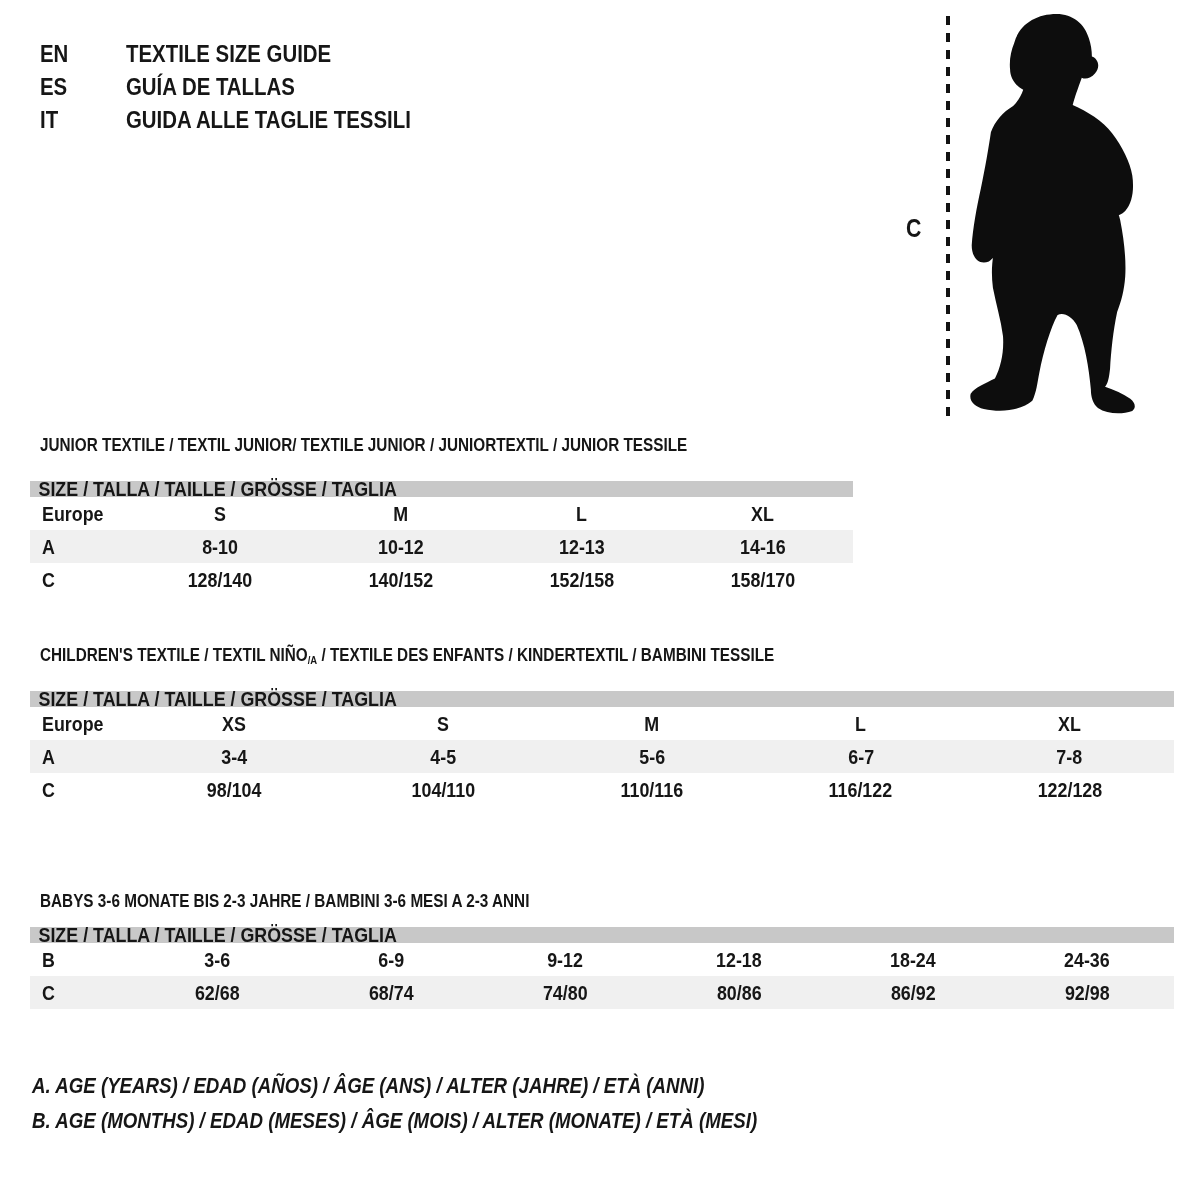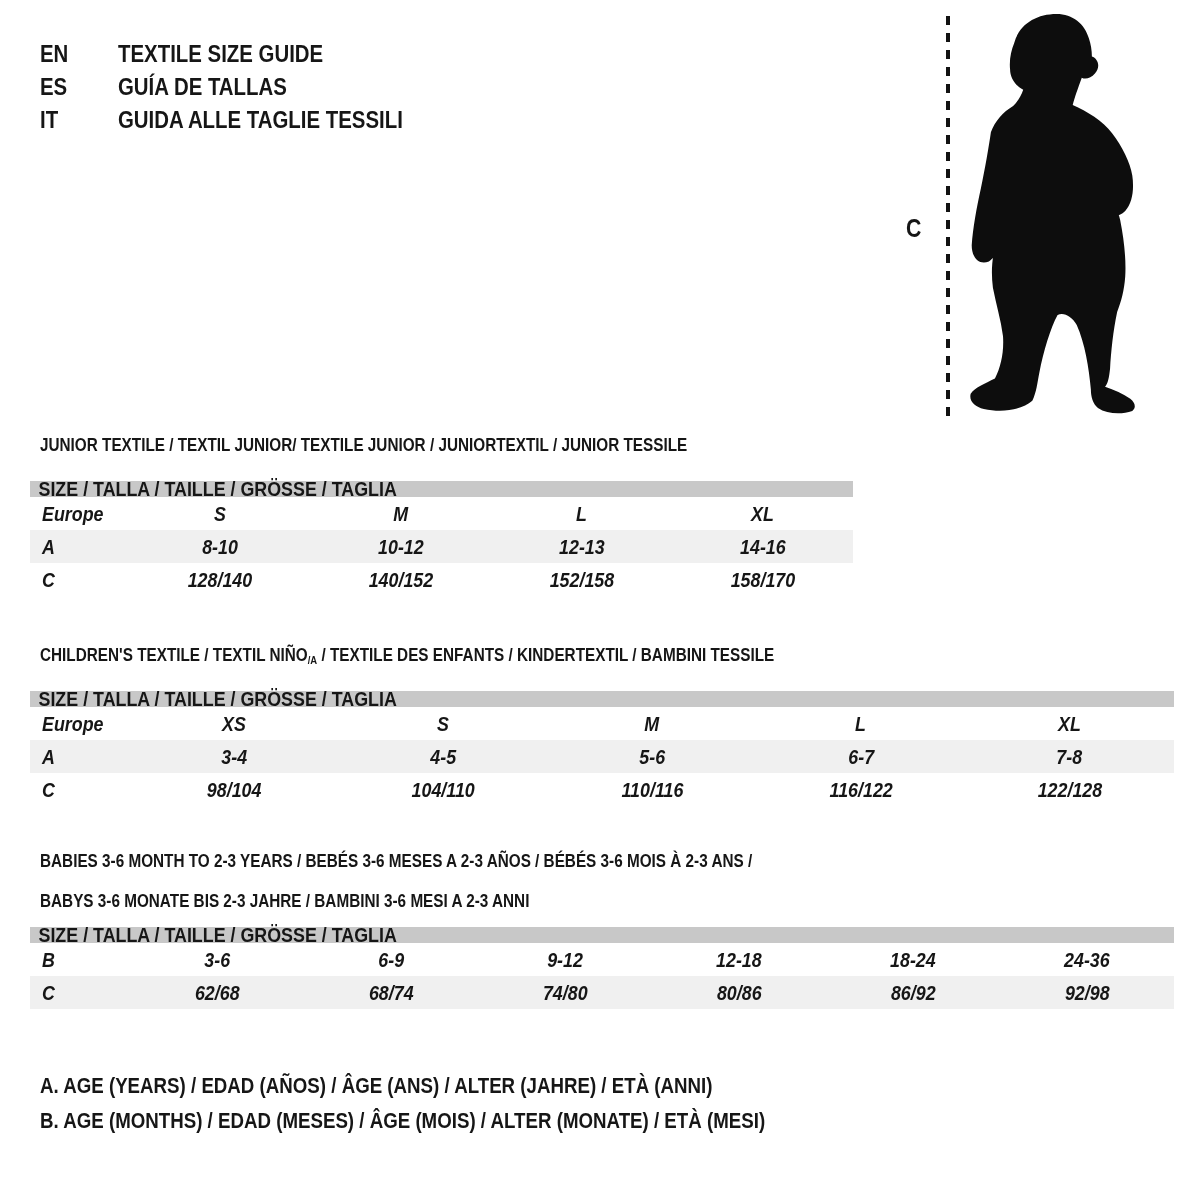--- a/index.html
+++ b/index.html
@@ -3,44 +3,44 @@
 <meta charset="utf-8">
 <style>
   html,body{margin:0;padding:0;background:#ffffff;}
   .page{position:relative;width:1200px;height:1200px;background:#ffffff;overflow:hidden;
         font-family:"Liberation Sans",sans-serif;font-weight:700;color:#161616;}
   .cond{display:inline-block;transform:scaleX(0.85);transform-origin:0 50%;white-space:nowrap;}
   .cond-c{transform-origin:50% 50%;}
 
   
   .lang-block{position:absolute;left:40px;top:37px;}
-  .lang-row{display:flex;height:33px;align-items:center;font-size:24px;}
+  .lang-row{display:flex;height:33px;align-items:center;font-size:24px;gap:8px;}
   .lang-code{width:78px;}
 
   
   .dash-line{position:absolute;left:946px;top:16px;width:4px;height:400px;
              background:repeating-linear-gradient(to bottom,#121212 0 9px,transparent 9px 17px);}
   .c-label{position:absolute;left:906px;top:214px;font-size:25px;}
   .silhouette{position:absolute;left:962px;top:12px;}
 
   
   .sec-title{position:absolute;left:40px;font-size:18px;line-height:26px;}
   .title-sub{font-size:0.62em;vertical-align:-0.28em;}
 
   
   .table{position:absolute;}
   .bar{height:16px;background:#c8c8c8;display:flex;align-items:center;font-size:21px;}
   .bar .cond{padding-left:10px;}
-  .row{height:33px;display:flex;align-items:center;font-size:21px;font-style:italic;}
+  .row{height:33px;display:flex;align-items:center;font-size:21px;}
   .row.alt{background:#f0f0f0;}
   .lbl{width:100px;padding-left:12px;box-sizing:border-box;}
   .cell{flex:1;text-align:center;}
 
   
-  .legend-line{position:absolute;left:40px;font-size:22px;line-height:26px;}
+  .legend-line{position:absolute;left:32px;font-size:22px;line-height:26px;font-style:italic;}
 </style>
 </head>
 <body>
 
 <div class="page">
 
   <div class="lang-block">
     <div class="lang-row">
       <span class="lang-code"><span class="cond">EN</span></span>
       <span class="cond">TEXTILE SIZE GUIDE</span>
@@ -137,23 +137,20 @@
     <div class="row">
       <span class="lbl"><span class="cond">C</span></span>
       <span class="cell"><span class="cond cond-c">98/104</span></span>
       <span class="cell"><span class="cond cond-c">104/110</span></span>
       <span class="cell"><span class="cond cond-c">110/116</span></span>
       <span class="cell"><span class="cond cond-c">116/122</span></span>
       <span class="cell"><span class="cond cond-c">122/128</span></span>
     </div>
   </div>
 
-  <div class="sec-title" style="top:848px">
-    <span class="cond">BABIES 3-6 MONTH TO 2-3 YEARS / BEBÉS 3-6 MESES A 2-3 AÑOS / BÉBÉS 3-6 MOIS À 2-3 ANS /</span>
-  </div>
   <div class="sec-title" style="top:888px">
     <span class="cond">BABYS 3-6 MONATE BIS 2-3 JAHRE / BAMBINI 3-6 MESI A 2-3 ANNI</span>
   </div>
   <div class="table" style="left:30px;top:927px;width:1144px">
     <div class="bar">
       <span class="cond">SIZE / TALLA / TAILLE / GRÖSSE / TAGLIA</span>
     </div>
     <div class="row">
       <span class="lbl"><span class="cond">B</span></span>
       <span class="cell"><span class="cond cond-c">3-6</span></span>

